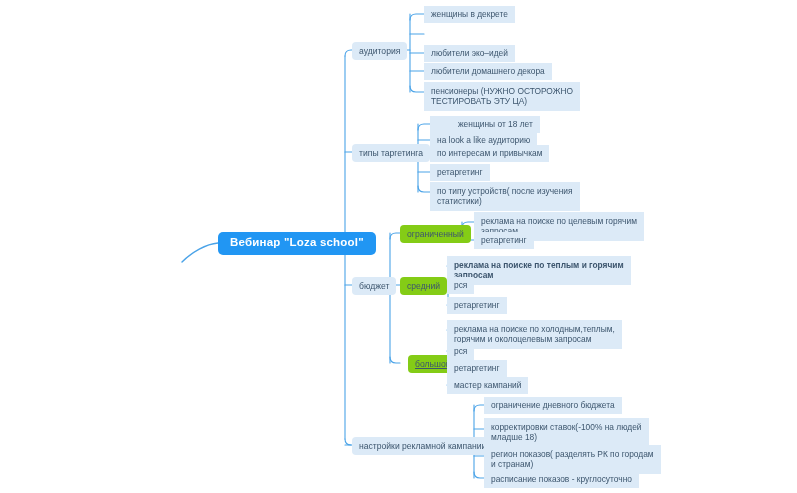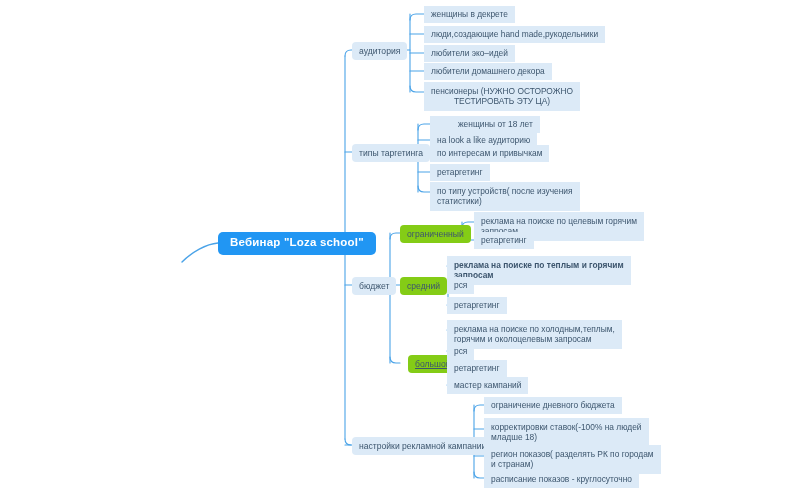--- a/index.html
+++ b/index.html
@@ -151,30 +151,27 @@
     <span>Вебинар  "Loza school"</span>
   </div>
 
   <div class="node lvl1" style="left:352px; top:42px;">
     <span>аудитория</span>
   </div>
 
   <div class="node leaf" style="left:424px; top:6px;">
     <span>женщины в декрете</span>
   </div>
-  <div class="node leaf" style="left:424px; top:26px;">
-    <span>люди,создающие hand made,рукодельники</span>
-  </div>
   <div class="node leaf" style="left:424px; top:63px;">
     <span>любители домашнего декора</span>
   </div>
   <div class="node leaf" style="left:424px; top:45px;">
     <span>любители эко–идей</span>
   </div>
-  <div class="node leaf two" style="left:424px; top:82px;text-align:center;">
+  <div class="node leaf two" style="left:424px; top:82px;">
     <span>пенсионеры (НУЖНО ОСТОРОЖНО
 ТЕСТИРОВАТЬ ЭТУ ЦА)</span>
   </div>
 
   <div class="node lvl1" style="left:352px; top:144px;">
     <span>типы таргетинга</span>
   </div>
 
   <div class="node leaf" style="left:430px; top:116px;padding-left:28px;">
     <span>женщины от 18 лет</span>

